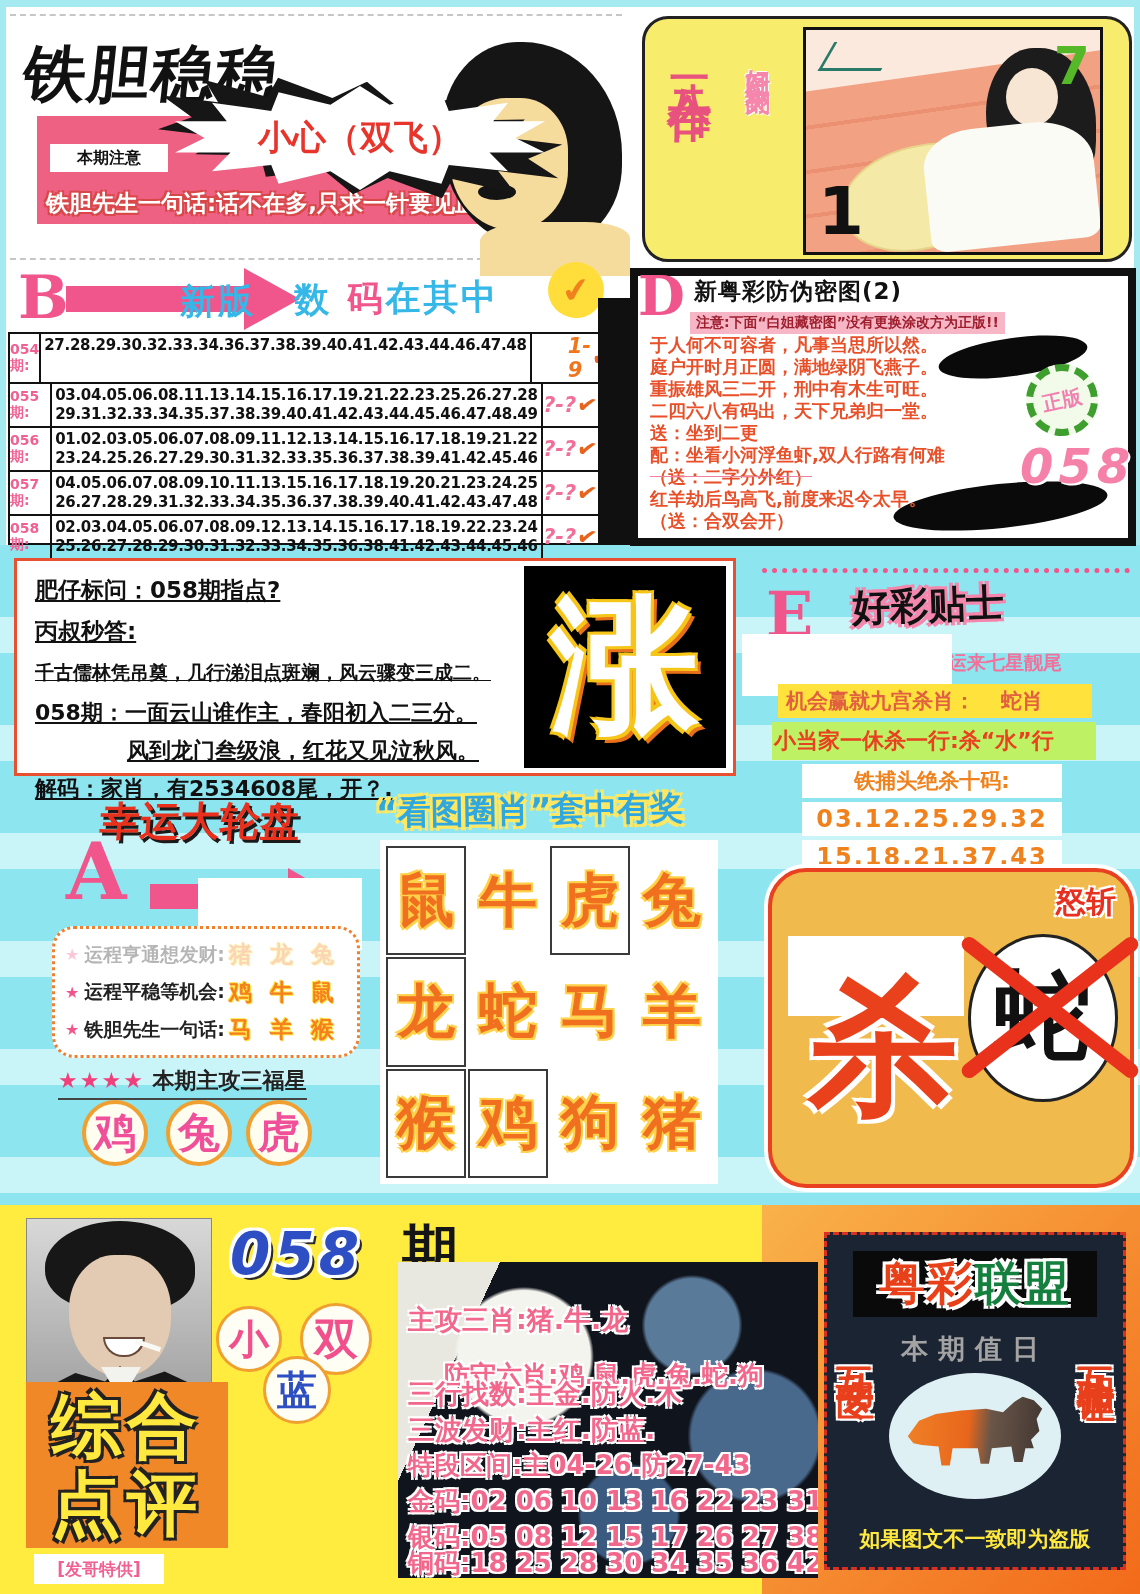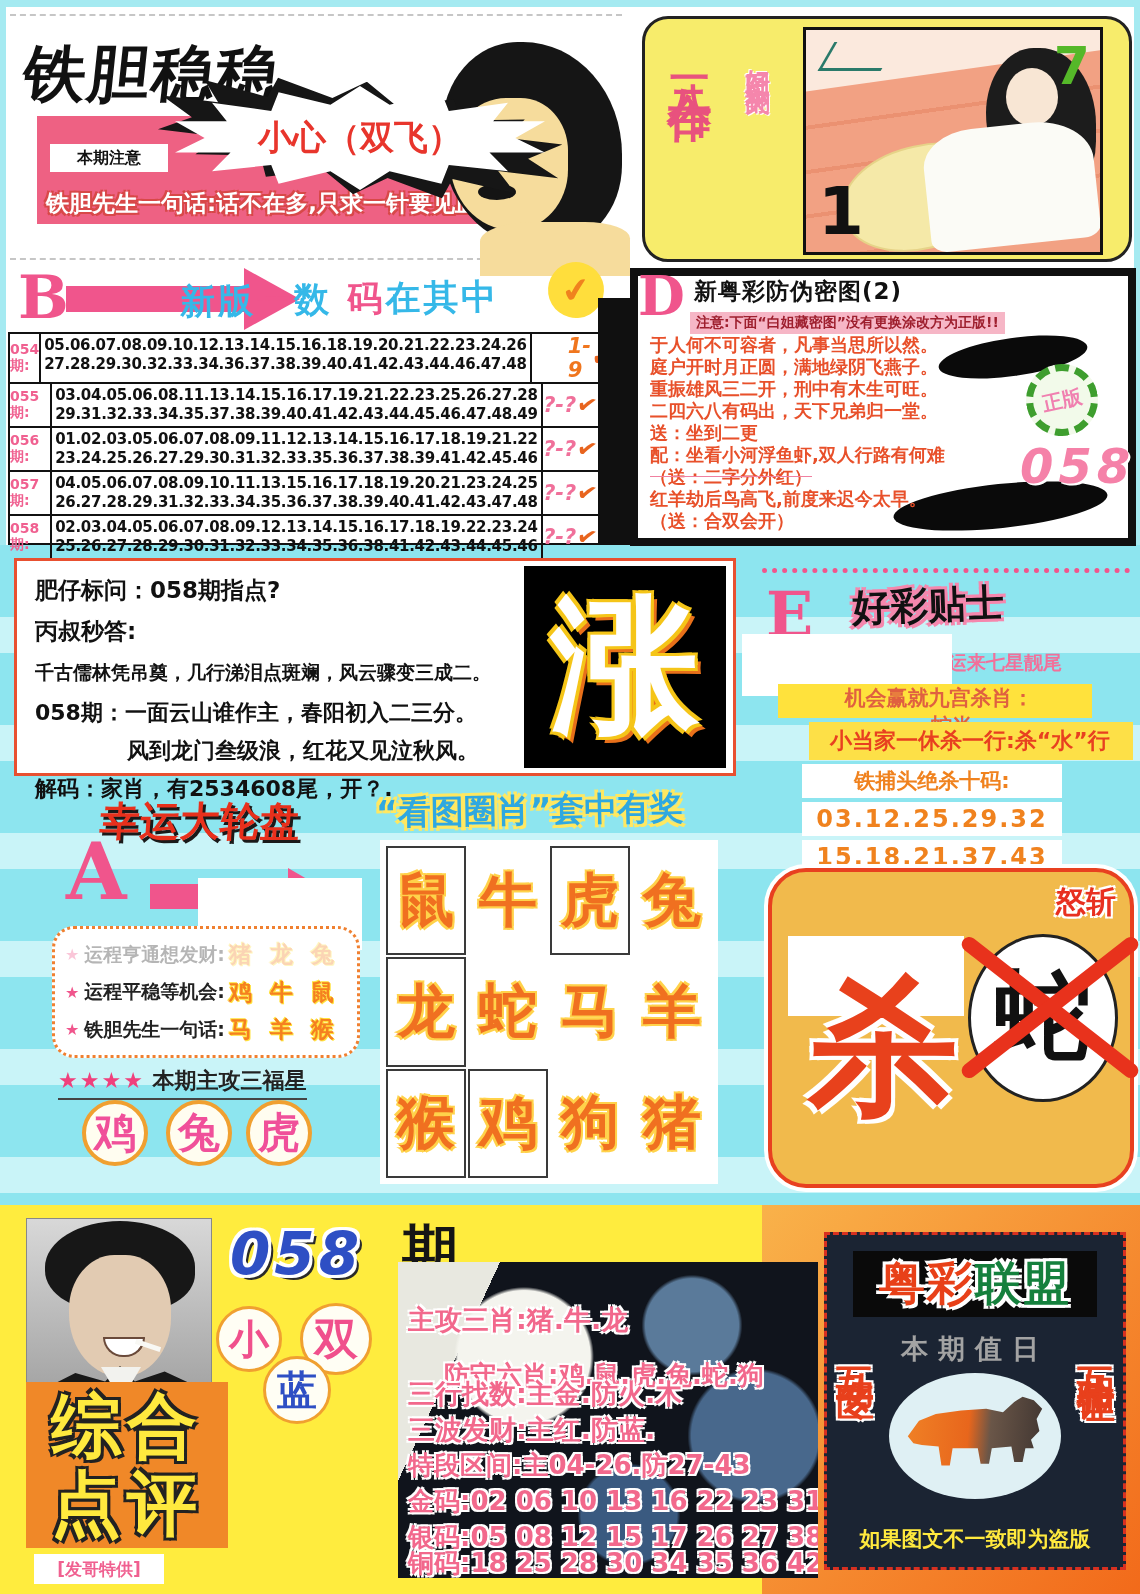--- a/index.html
+++ b/index.html
@@ -73,35 +73,35 @@
   .d-notice{left:52px;top:36px;background:#f6b6c6;color:#9e1f2e;font-size:14px;font-weight:900;padding:2px 6px;}
   .d-body{left:12px;top:58px;width:360px;font-size:18px;font-weight:900;color:#e8502a;line-height:22px;}
   .strike{text-decoration:line-through;text-decoration-color:#f080a0;}
   .d-badge{left:388px;top:88px;width:72px;height:72px;border:7px dashed #3e9e2e;border-radius:50%;background:#f2faea;
       display:flex;align-items:center;justify-content:center;color:#f080b0;font-size:20px;font-weight:900;transform:rotate(-12deg);}
   .d-period{left:382px;top:162px;font-size:48px;font-weight:900;font-style:italic;color:#f581a8;letter-spacing:5px;
       text-shadow:2px 2px 0 #fff;}
   .blob{background:#0a0a0a;border-radius:50%;}
   
   .qa{left:14px;top:558px;width:722px;height:218px;background:#fff;border:3px solid #e85030;padding:14px 18px;}
-  .qa .l{color:#111;}
+  .qa .l{color:#111;text-decoration:underline;}
   .zhang{left:524px;top:566px;width:202px;height:202px;background:#000;display:flex;align-items:center;justify-content:center;}
   .zhang span{color:#fff;font-size:148px;font-weight:900;
      text-shadow:3px 3px 0 #f5c518,-3px -3px 0 #f5c518,3px -3px 0 #f5c518,-3px 3px 0 #f5c518,6px 6px 0 #e8701a;}
   
   .e-dots{left:762px;top:568px;width:368px;height:0;border-top:5px dotted #f0558c;}
   .e-letter{left:766px;top:578px;font-size:62px;font-weight:900;color:#f0558c;}
   .e-title{left:852px;top:580px;font-size:38px;font-weight:900;color:#111;transform:rotate(-2deg);
      text-shadow:-3px -3px 0 #f587ad,3px -3px 0 #f587ad,-3px 3px 0 #f587ad,3px 3px 0 #f587ad;}
   .e-sub{left:948px;top:650px;font-size:19px;font-weight:900;color:#f2709a;}
   .patch{background:#fff;}
   .e-ybar{left:778px;top:684px;width:314px;height:34px;background:#ffe23c;color:#e06040;font-size:21px;font-weight:900;
-     display:flex;align-items:center;padding-left:8px;flex-direction:column;}
-  .e-obar{left:772px;top:722px;width:324px;height:38px;background:#fde047;color:#e84020;font-size:22px;font-weight:900;
-     display:flex;align-items:center;padding-left:21px;margin-left:37px;}
+     display:flex;align-items:center;padding-left:8px;}
+  .e-obar{left:772px;top:722px;width:324px;height:38px;background:#bef264;color:#e84020;font-size:22px;font-weight:900;
+     display:flex;align-items:center;padding-left:2px;}
   .e-w{background:#fff;color:#f0821e;font-weight:900;display:flex;align-items:center;justify-content:center;}
   
   .kill{left:768px;top:868px;width:366px;height:320px;background:#f1ba4c;border:4px solid #e84020;border-radius:38px;
      box-shadow:0 0 0 4px #fff;}
   .k-corner{right:14px;top:10px;font-size:30px;font-weight:900;color:#e83020;
      text-shadow:-2px -2px 0 #fff,2px 2px 0 #fff,-2px 2px 0 #fff,2px -2px 0 #fff;}
   .k-kill{left:36px;top:76px;font-size:150px;font-weight:900;color:#e8411c;
      text-shadow:-4px -4px 0 #fff,4px -4px 0 #fff,-4px 4px 0 #fff,4px 4px 0 #fff;}
   .k-circle{left:196px;top:62px;width:150px;height:168px;background:#fff;border:3px solid #222;border-radius:50%;
      display:flex;align-items:center;justify-content:center;}
@@ -226,21 +226,20 @@
   <div class="abs b-head"></div>
   <div class="abs b-title">
     <span class="bl">新版</span><span class="pk">一</span><span class="bl">数</span>&nbsp;<span class="pk">码</span><span class="bl">在其中</span>
   </div>
   <div class="abs b-check">✔</div>
 
   <div class="abs btable">
     <div class="brow">
       <div class="bper">054期:</div>
       <div class="bnums">
-          <div>05.06.07.08.09.10.12.13.14.15.16.18.19.20.21.22.23.24.26</div>
           <div>27.28.29.30.32.33.34.36.37.38.39.40.41.42.43.44.46.47.48</div>
         </div>
       <div class="bres res1">
           <span>1-9</span>
           <span class="ck">✔</span>
         </div>
     </div>
     <div class="brow">
       <div class="bper">055期:</div>
       <div class="bnums">

